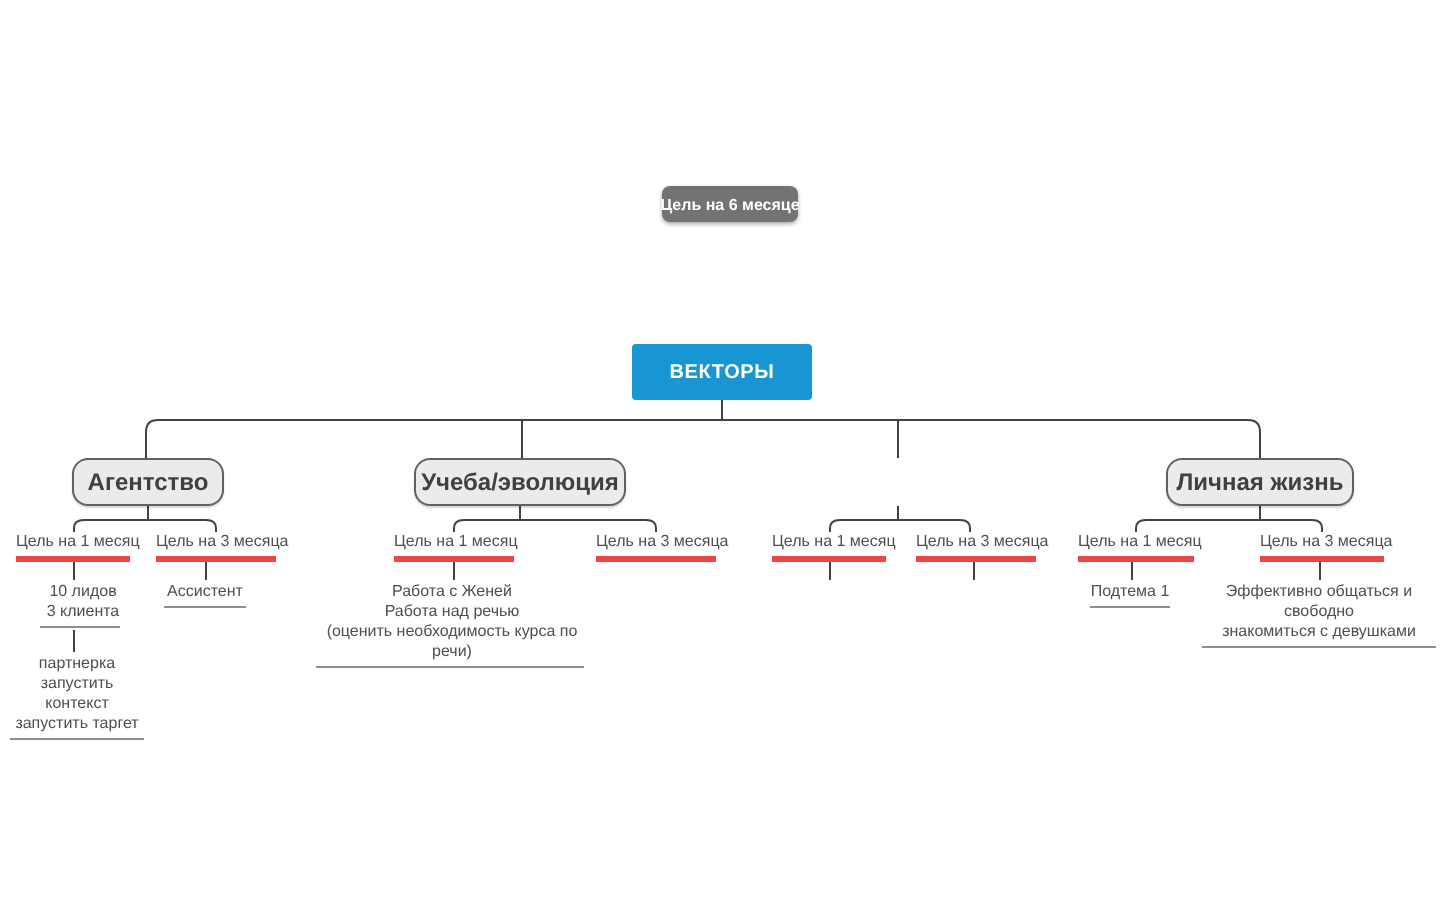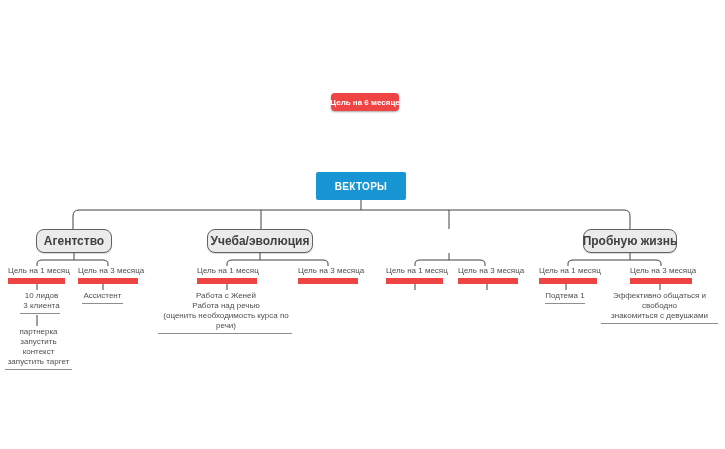--- a/index.html
+++ b/index.html
@@ -8,21 +8,21 @@
     background:#ffffff;
     font-family:"Liberation Sans", sans-serif;
     position:relative;
     overflow:hidden;
   }
   .canvas{position:absolute;left:0;top:0;width:725px;height:449px;}
   svg.connectors{position:absolute;left:0;top:0;pointer-events:none;}
 
   .float-node{
     position:absolute;left:331px;top:93px;width:68px;height:18px;
-    background:#ef4444;border-radius:4px;
+    background:#737373;border-radius:4px;
     color:#ffffff;font-size:8px;font-weight:bold;
     display:flex;align-items:center;justify-content:center;
     box-shadow:0 1px 2px rgba(0,0,0,.35);
     cursor:pointer;white-space:nowrap;
   }
   .root-node{
     position:absolute;left:316px;top:172px;width:90px;height:28px;
     background:#1896d3;border-radius:2px;
     color:#ffffff;font-size:10px;font-weight:bold;letter-spacing:.3px;
     display:flex;align-items:center;justify-content:center;
@@ -33,21 +33,21 @@
     background:#ebebeb;border:1px solid #616161;border-radius:8px;
     color:#404040;font-size:12px;font-weight:bold;
     display:flex;align-items:center;justify-content:center;
     box-sizing:border-box;box-shadow:0 1px 1px rgba(0,0,0,.15);
     cursor:pointer;white-space:nowrap;
   }
   .goal{
     position:absolute;top:266px;
     font-size:8px;line-height:9px;color:#4f4f4f;
     text-align:left;padding-bottom:3px;
-    border-bottom:6px solid #ef4444;
+    border-bottom:3px solid #ef4444;
     cursor:pointer;white-space:nowrap;
   }
   .note{
     position:absolute;top:291px;
     font-size:8px;line-height:10px;color:#4f4f4f;
     white-space:pre-line;text-align:center;
     padding-bottom:2px;border-bottom:1px solid #8e8e8e;
     cursor:pointer;
   }
   .note.centered{text-align:center;}
@@ -98,20 +98,20 @@
   <div class="branch-node" style="left:207px;width:106px;">Учеба/эволюция</div>
   <div class="goal" style="left:197px;width:60px;">Цель на 1 месяц</div>
   <div class="goal" style="left:298px;width:60px;">Цель на 3 месяца</div>
   <div class="note" style="left:158px;width:134px;padding-left:2px;box-sizing:border-box;">Работа  с Женей
 Работа над речью
 (оценить необходимость курса по речи)</div>
 
   <div class="goal" style="left:386px;width:57px;">Цель на 1 месяц</div>
   <div class="goal" style="left:458px;width:60px;">Цель на 3 месяца</div>
 
-  <div class="branch-node" style="left:583px;width:94px;">Пробную жизнь</div>
+  <div class="branch-node" style="left:583px;width:94px;">Личная жизнь</div>
   <div class="goal" style="left:539px;width:58px;">Цель на 1 месяц</div>
   <div class="goal" style="left:630px;width:62px;">Цель на 3 месяца</div>
   <div class="note centered" style="left:545px;width:40px;">Подтема 1</div>
   <div class="note" style="left:601px;width:117px;">Эффективно общаться и свободно
 знакомиться с девушками</div>
 
 </div>
 
 </body></html>

